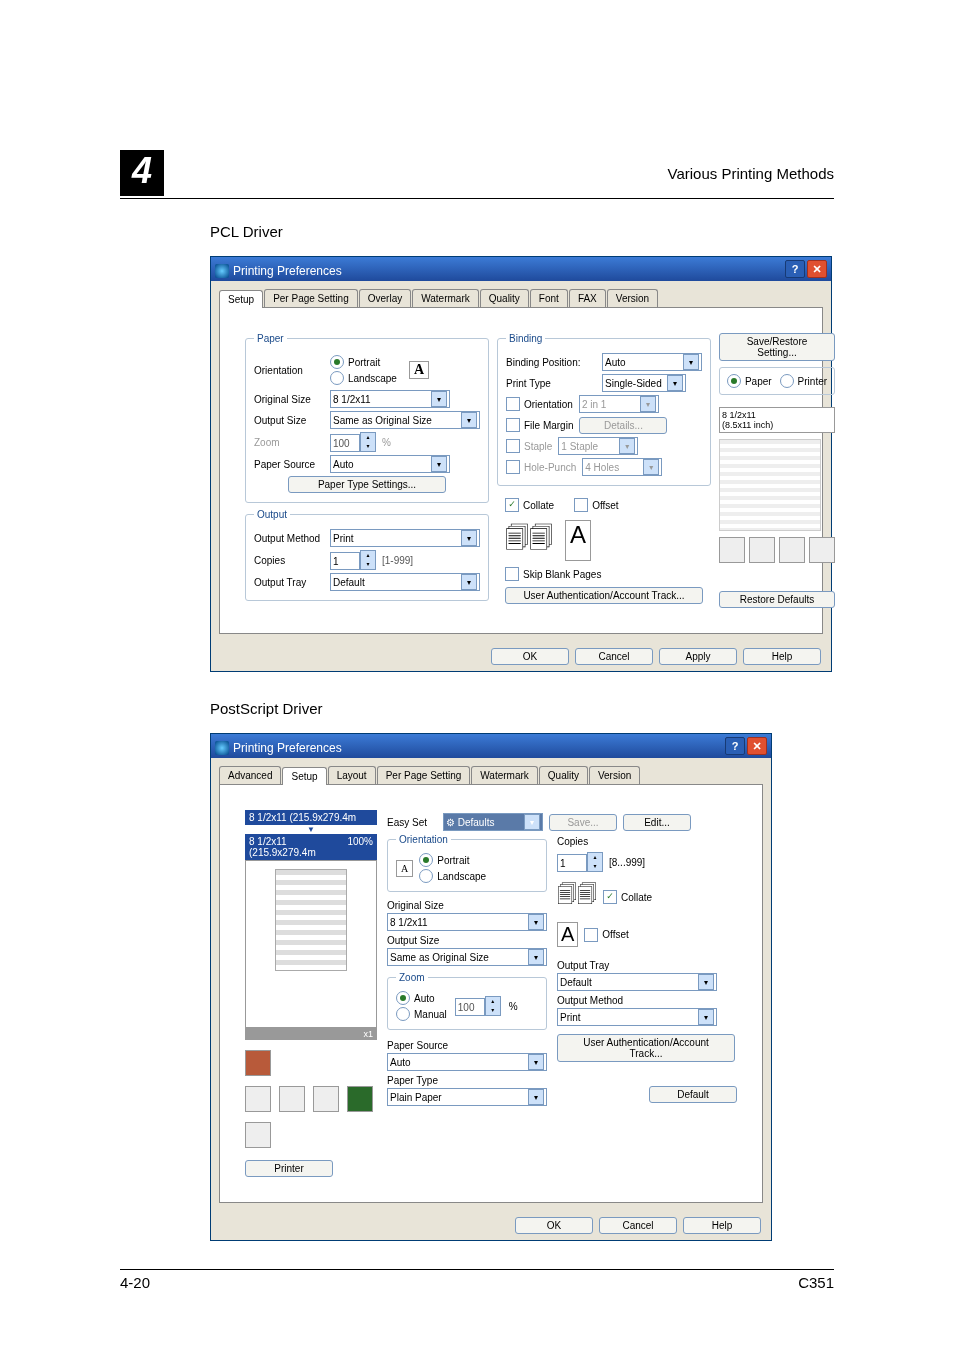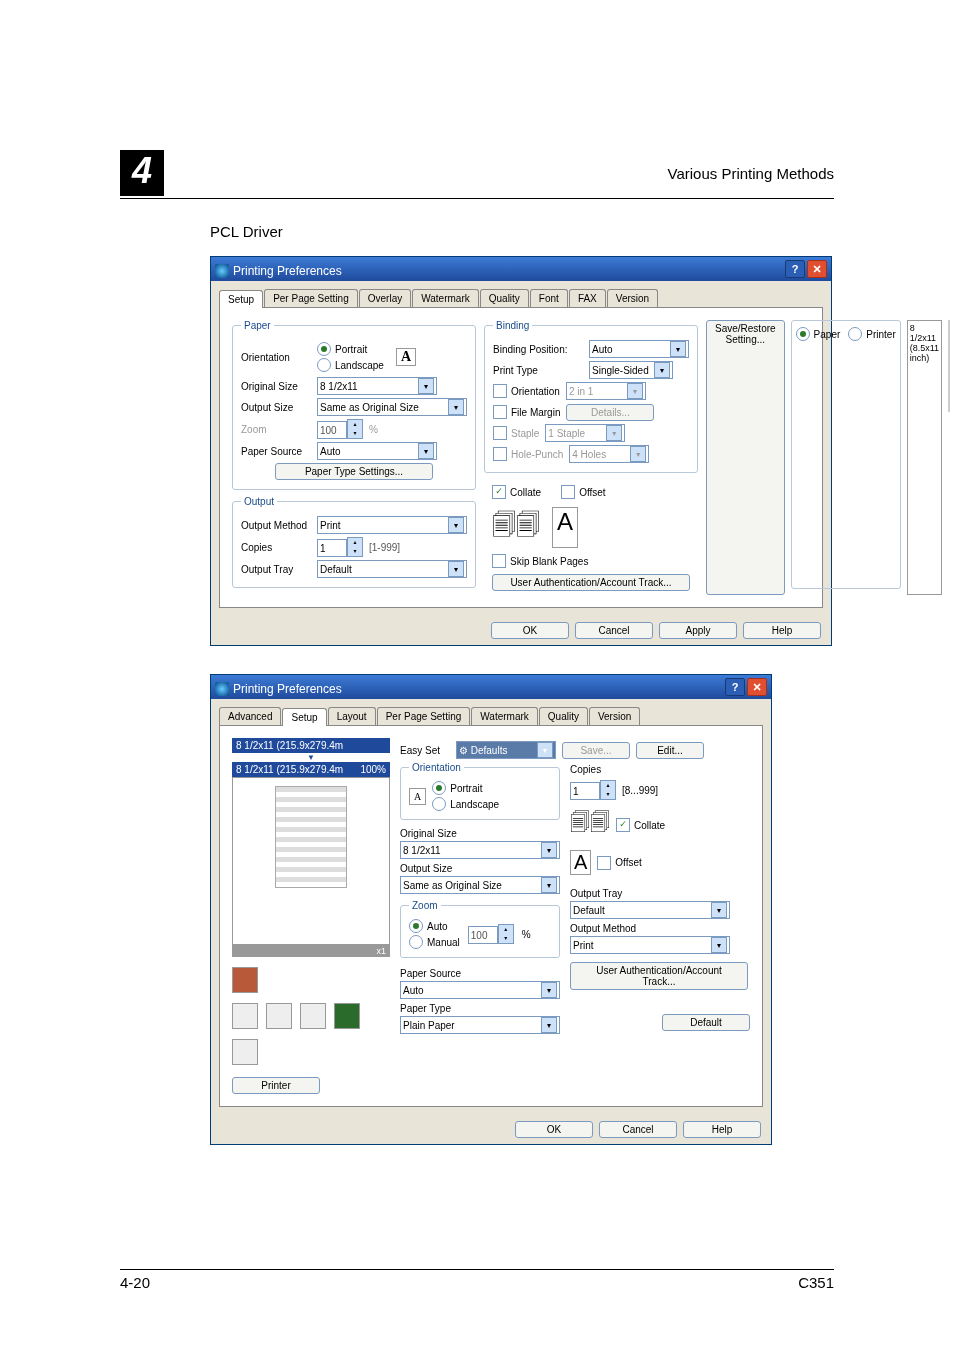--- a/index.html
+++ b/index.html
@@ -12,40 +12,40 @@
   .dlg{border:1px solid #003c74;background:#e8e4d8;font-family:Tahoma,sans-serif;font-size:10px;color:#000}
   .titlebar{display:flex;align-items:flex-end;background:linear-gradient(#3c7bd6,#1f4a9c);color:#fff;padding:3px 4px;font-size:12px}
   .tb-icon{width:14px;height:14px;margin-right:4px;background:radial-gradient(#6cf,#048);border-radius:2px}
   .tb-right{margin-left:auto;display:flex;gap:2px}
   .tbbtn{width:18px;height:16px;background:#e05030;color:#fff;border:1px solid #a03020;border-radius:2px;display:flex;align-items:center;justify-content:center;font-size:11px;font-weight:bold}
   .tbbtn.h{background:#2a5fb5;border-color:#173a75}
   .dlg-body{padding:8px}
   .tabs{display:flex;border-bottom:1px solid #888}
   .tab{padding:3px 8px;border:1px solid #888;border-bottom:none;background:#e8e4d8;margin-right:1px;border-radius:3px 3px 0 0;font-size:10px}
   .tab.active{background:#fff;position:relative;top:1px}
-  .panel{background:#fff;border:1px solid #888;border-top:none;padding:12px;display:flex;gap:8px}
+  .panel{background:#fff;border:1px solid #888;border-top:none;padding:25px;display:flex;gap:8px}
   fieldset{border:1px solid #b8c8d8;border-radius:3px;padding:6px 8px;margin:0 0 6px 0}
   legend{color:#1a4a8a;font-size:10px;padding:0 3px}
   .row{display:flex;align-items:center;margin:3px 0;gap:6px}
   .lbl{min-width:70px;font-size:10px}
   .sel,.txt{border:1px solid #7a9ac0;background:#fff;height:18px;box-sizing:border-box;font-size:10px;padding:0 2px}
   .sel{width:120px;display:flex;align-items:center;justify-content:space-between}
   .sel .arr{width:14px;height:14px;background:#cde1f9;border:1px solid #7a9ac0;display:flex;align-items:center;justify-content:center;font-size:8px}
   .btn{border:1px solid #7a9ac0;background:#f4f4f0;padding:2px 8px;border-radius:3px;font-size:10px;text-align:center}
   .btn.dis{color:#999}
   .chk,.rad{display:flex;align-items:center;gap:4px;font-size:10px;margin:2px 0}
   .chk .box{width:12px;height:12px;border:1px solid #7a9ac0;background:#fff;font-size:9px;line-height:11px;text-align:center;color:#2a7a2a}
   .rad .dot{width:12px;height:12px;border:1px solid #7a9ac0;border-radius:50%;background:#fff;display:flex;align-items:center;justify-content:center}
   .rad.on .dot::after{content:"";width:6px;height:6px;border-radius:50%;background:#2a7a2a}
   .preview{width:100px;height:90px;border:1px solid #ccc;background:repeating-linear-gradient(#eee,#eee 4px,#fff 4px,#fff 8px)}
   .spin{display:flex;align-items:flex-end}
   .spin .txt{width:30px}
   .spin .sp{width:14px;height:18px;border:1px solid #7a9ac0;background:#cde1f9;display:flex;flex-direction:column}
   .spin .sp span{flex:1;font-size:6px;text-align:center}
-  .dlg1-right{width:170px;display:flex;flex-direction:row;gap:6px}
+  .dlg1-right{width:170px;display:flex;flex-direction:column;gap:6px}
   .bbar{display:flex;justify-content:flex-end;gap:6px;padding:6px 10px;background:#e8e4d8}
   
   .psbody{display:flex;gap:10px}
   .psleft{width:170px}
   .psleft .pginfo{background:#1f4a9c;color:#fff;padding:2px 4px;font-size:10px}
   .psleft .pgprev{height:150px;border:1px solid #999;background:#fff;padding:8px}
   .psleft .pgprev .pg{width:70px;height:100px;margin:0 auto;background:repeating-linear-gradient(#ddd,#ddd 5px,#fff 5px,#fff 10px);border:1px solid #aaa}
   .psicons{display:flex;gap:8px;margin-top:10px}
   .psicon{width:24px;height:24px;border:1px solid #999;background:#eee}
   .pscenter{flex:1}
@@ -277,20 +277,21 @@
       </div>
       <div class="bbar">
         <div class="btn" style="width:60px">OK</div>
         <div class="btn" style="width:60px">Cancel</div>
         <div class="btn" style="width:60px">Apply</div>
         <div class="btn" style="width:60px">Help</div>
       </div>
     </div>
   </div>
 
+  <div class="subh">PostScript Driver</div>
 
   <div class="dlgwrap">
     <div class="dlg" style="width:560px">
       <div class="titlebar">
         <div class="tb-icon"></div>
         <span>Printing Preferences</span>
         <div class="tb-right">
           <div class="tbbtn h">?</div>
           <div class="tbbtn">✕</div>
         </div>

